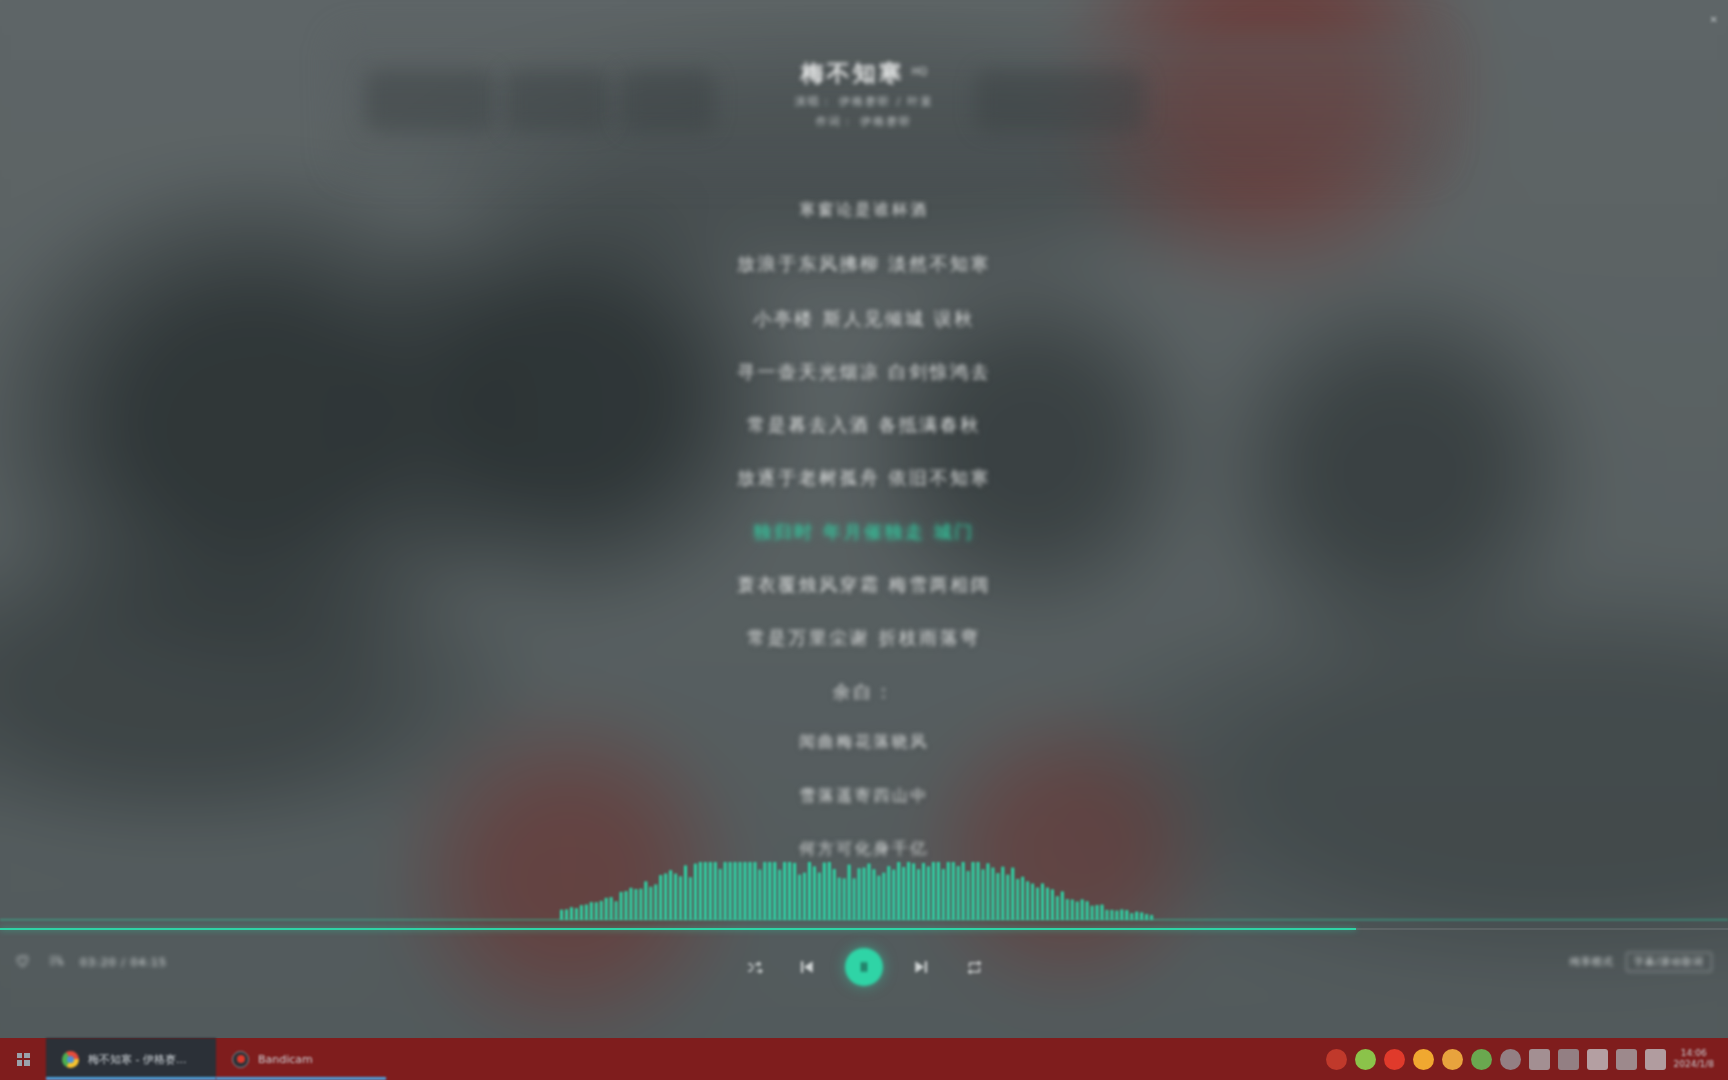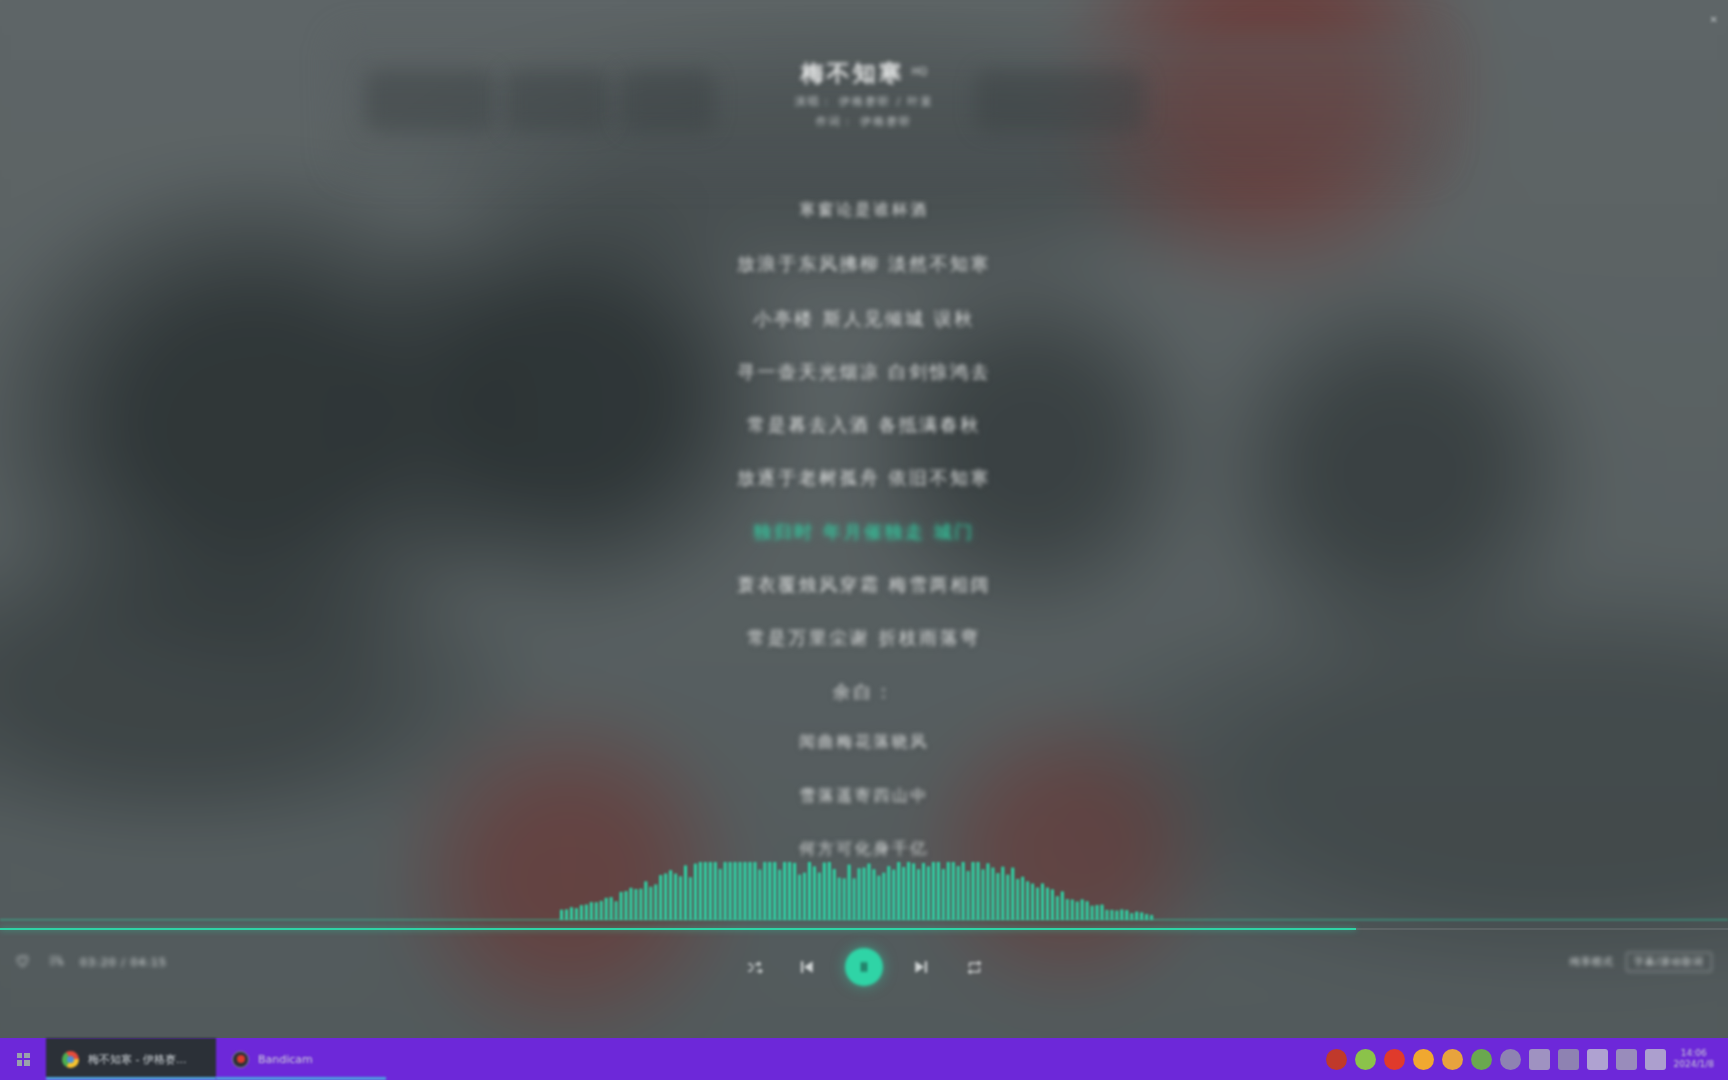--- a/index.html
+++ b/index.html
@@ -94,21 +94,21 @@
 
   #rightmeta {
     position:absolute; right:16px; top:22px; display:flex; align-items:center; gap:12px;
     filter:blur(1.9px); color:#dde1e1; font-size:10px; letter-spacing:1px;
   }
   .rbox { border:1px solid rgba(225,230,230,.55); padding:2px 7px; border-radius:2px; font-size:10px; }
 
   
   #taskbar {
     position:absolute; left:0; bottom:0; width:100%; height:42px;
-    background:#6d28d9; display:flex; align-items:stretch;
+    background:#7f1d1d; display:flex; align-items:stretch;
   }
   #startbtn { width:46px; display:flex; align-items:center; justify-content:center; }
   #startbtn .g { width:13px; height:13px; display:grid; grid-template-columns:1fr 1fr;
                  grid-template-rows:1fr 1fr; gap:2px; }
   #startbtn .g i { background:#9aa2ab; display:block; }
   .taskitem {
     display:flex; align-items:center; gap:9px; padding:0 16px; min-width:170px;
     position:relative; color:#cfd4d9; font-size:11px; white-space:nowrap;
     overflow:hidden; filter:blur(.9px);
   }

